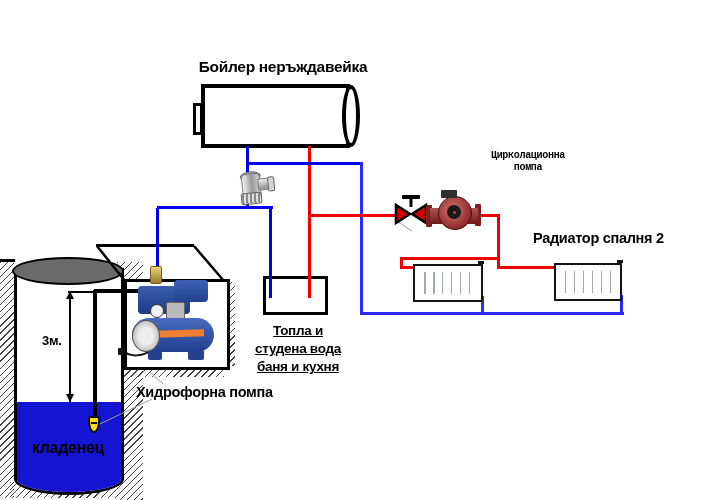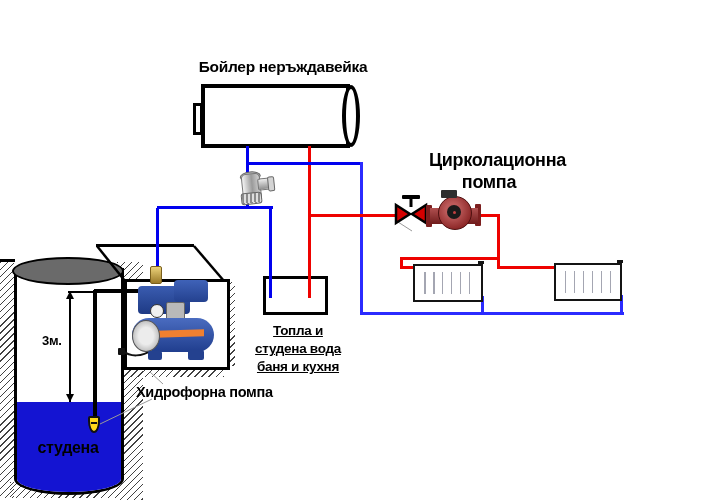--- a/index.html
+++ b/index.html
@@ -185,26 +185,27 @@
   <div class="radiator" style="left:413px;top:264px;width:66px;height:34px;">
     <div class="fins"></div>
   </div>
   <div class="bleed" style="left:478px;top:261px;"></div>
   <div class="radiator" style="left:554px;top:263px;width:64px;height:34px;">
     <div class="fins"></div>
   </div>
   <div class="bleed" style="left:617px;top:260px;"></div>
 
   <div class="lbl ctr" style="left:198px;top:58px;width:170px;font-size:15.5px;">Бойлер неръждавейка</div>
-  <div class="lbl ctr" style="left:429px;top:150px;width:120px;font-size:18px;">
+  <div class="lbl ctr" style="left:468px;top:150px;width:120px;font-size:10px;font-family:Liberation Mono, monospace;">
     <div>Цирколационна</div>
     <div>помпа</div>
   </div>
+  <div class="lbl" style="left:533px;top:230px;font-size:14.5px;">Радиатор спалня 2</div>
   <div class="lbl ctr" style="left:243px;top:322px;width:110px;font-size:13.5px;line-height:1.35;text-decoration:underline;">
     <div>Топла и</div>
     <div>студена вода</div>
     <div>баня и кухня</div>
   </div>
   <div class="lbl" style="left:136px;top:384px;font-size:14.5px;">Хидрофорна помпа</div>
-  <div class="lbl ctr" style="left:26px;top:438px;width:84px;font-size:16px;">студена</div>
+  <div class="lbl ctr" style="left:26px;top:438px;width:84px;font-size:16px;">кладенец</div>
   <div class="lbl" style="left:42px;top:333px;font-size:13px;">3м.</div>
 
 </div>
 
 </body></html>

